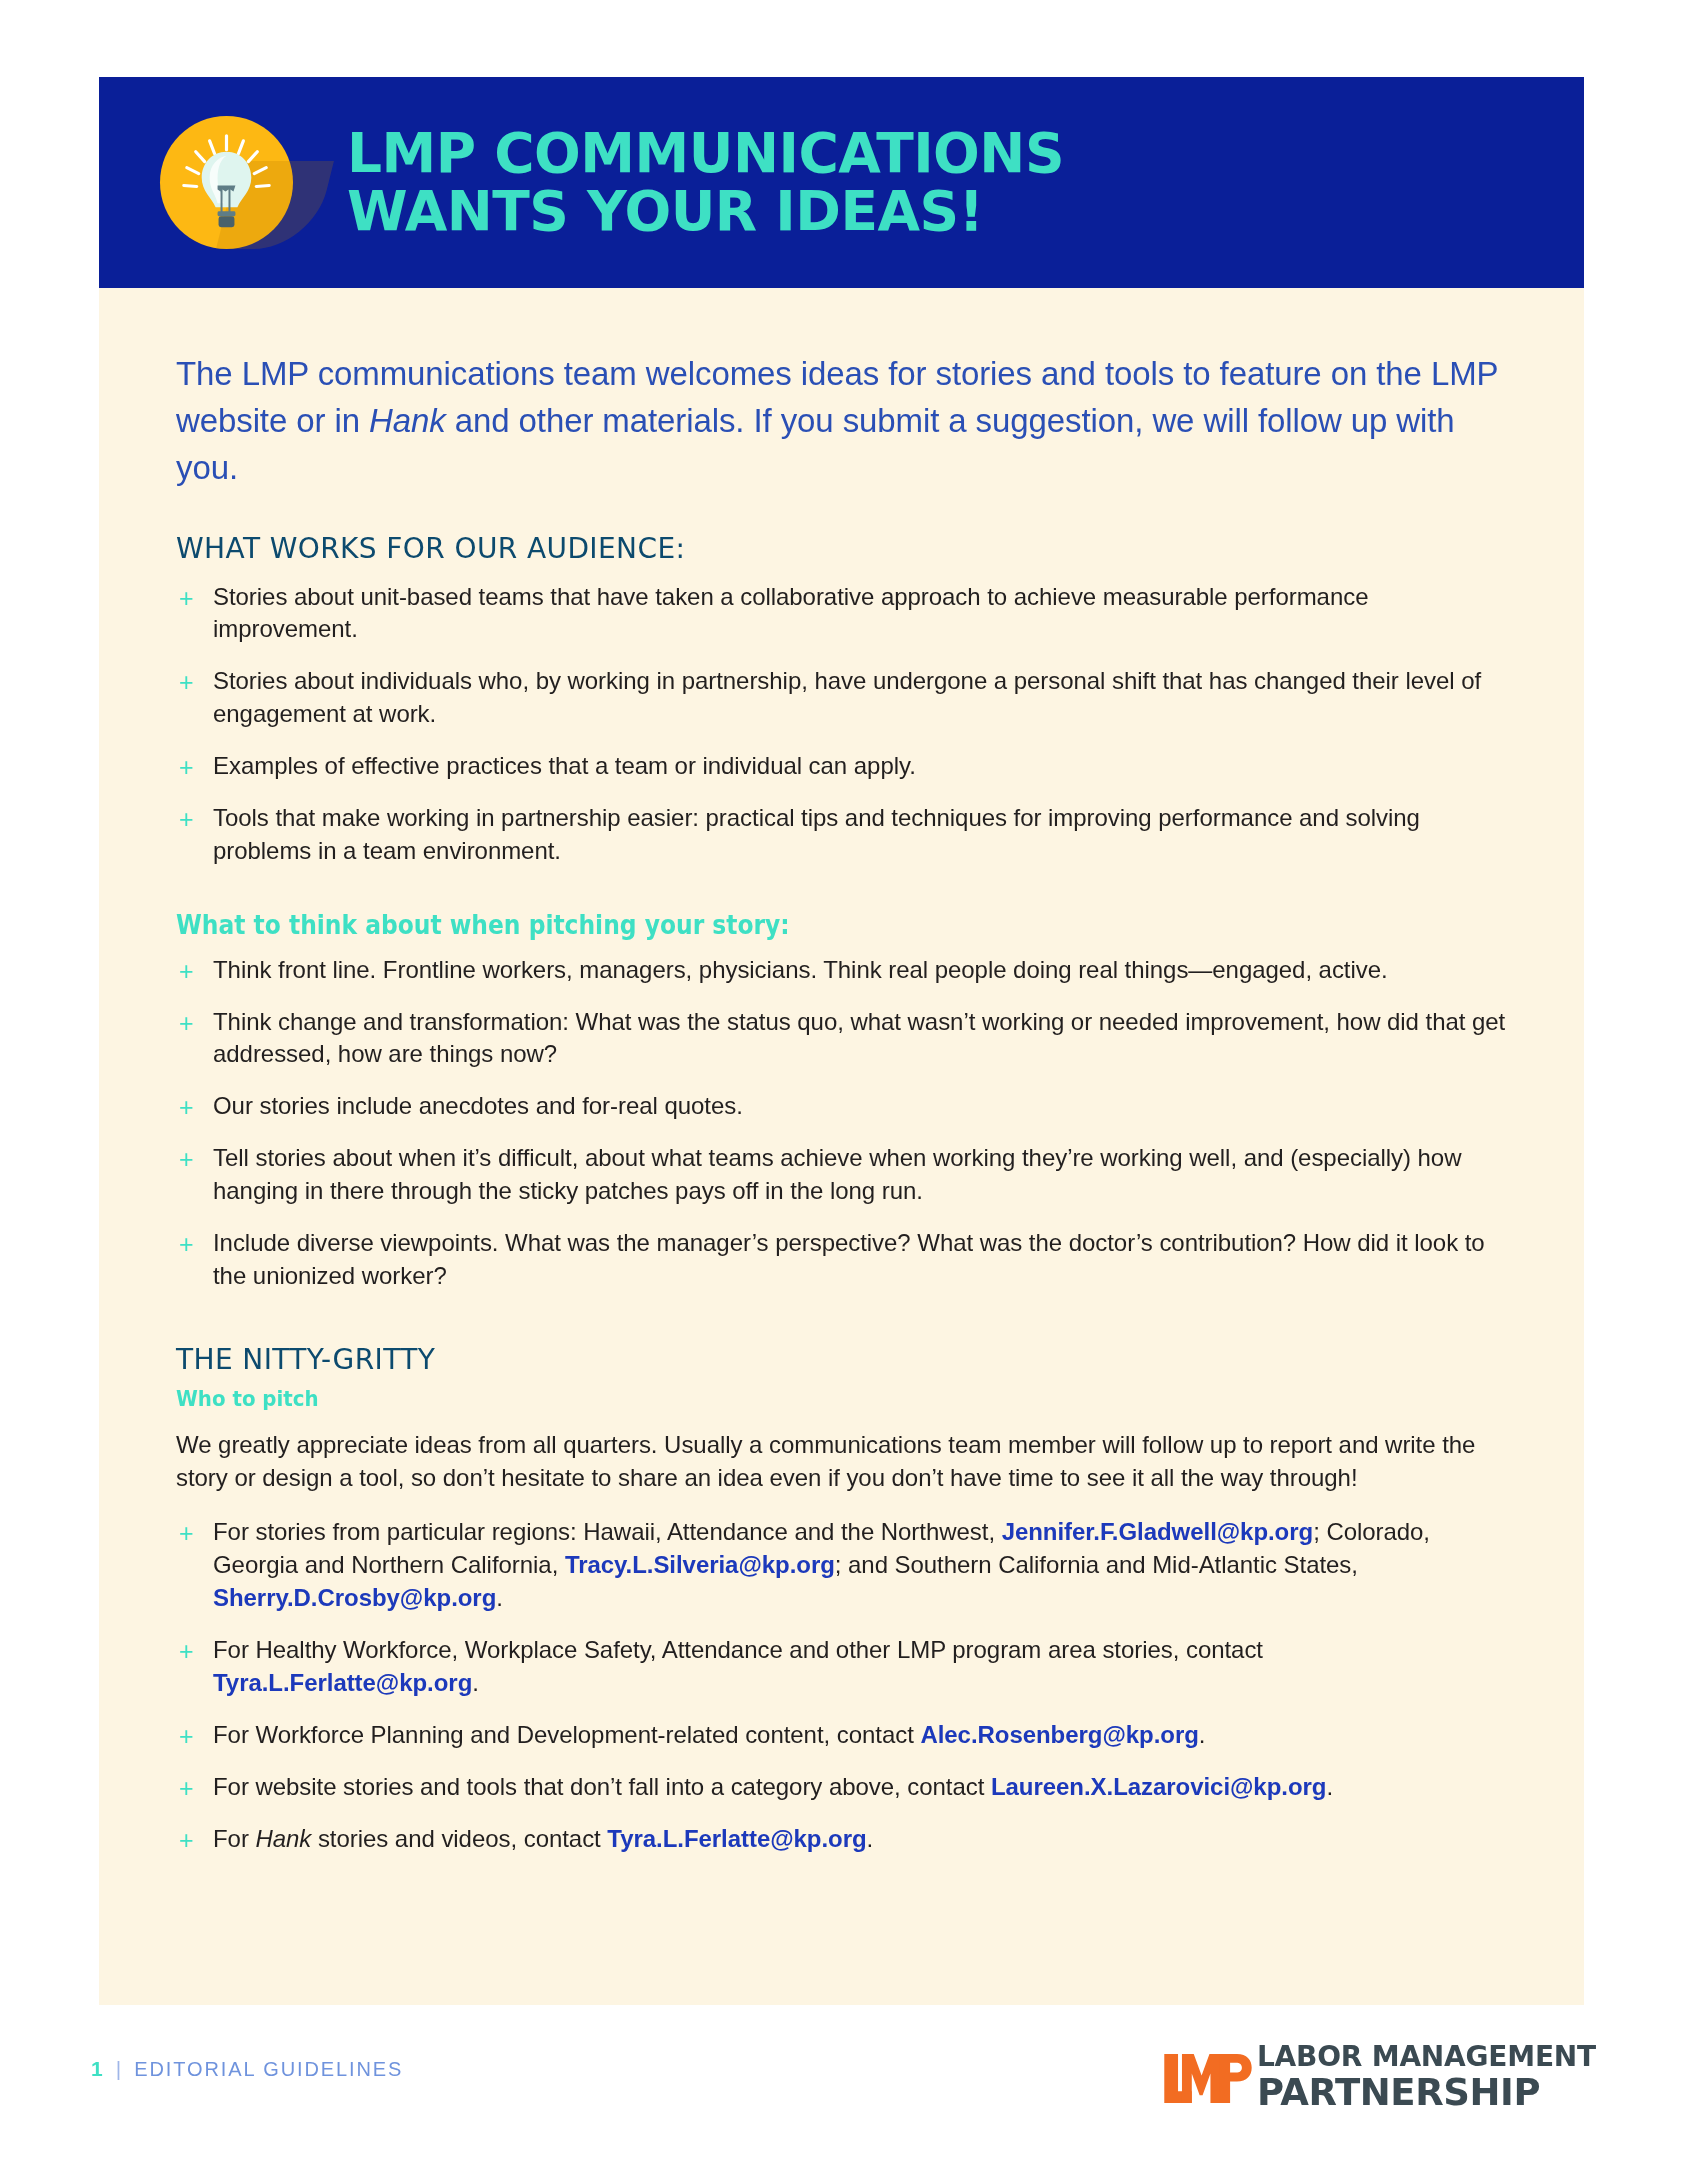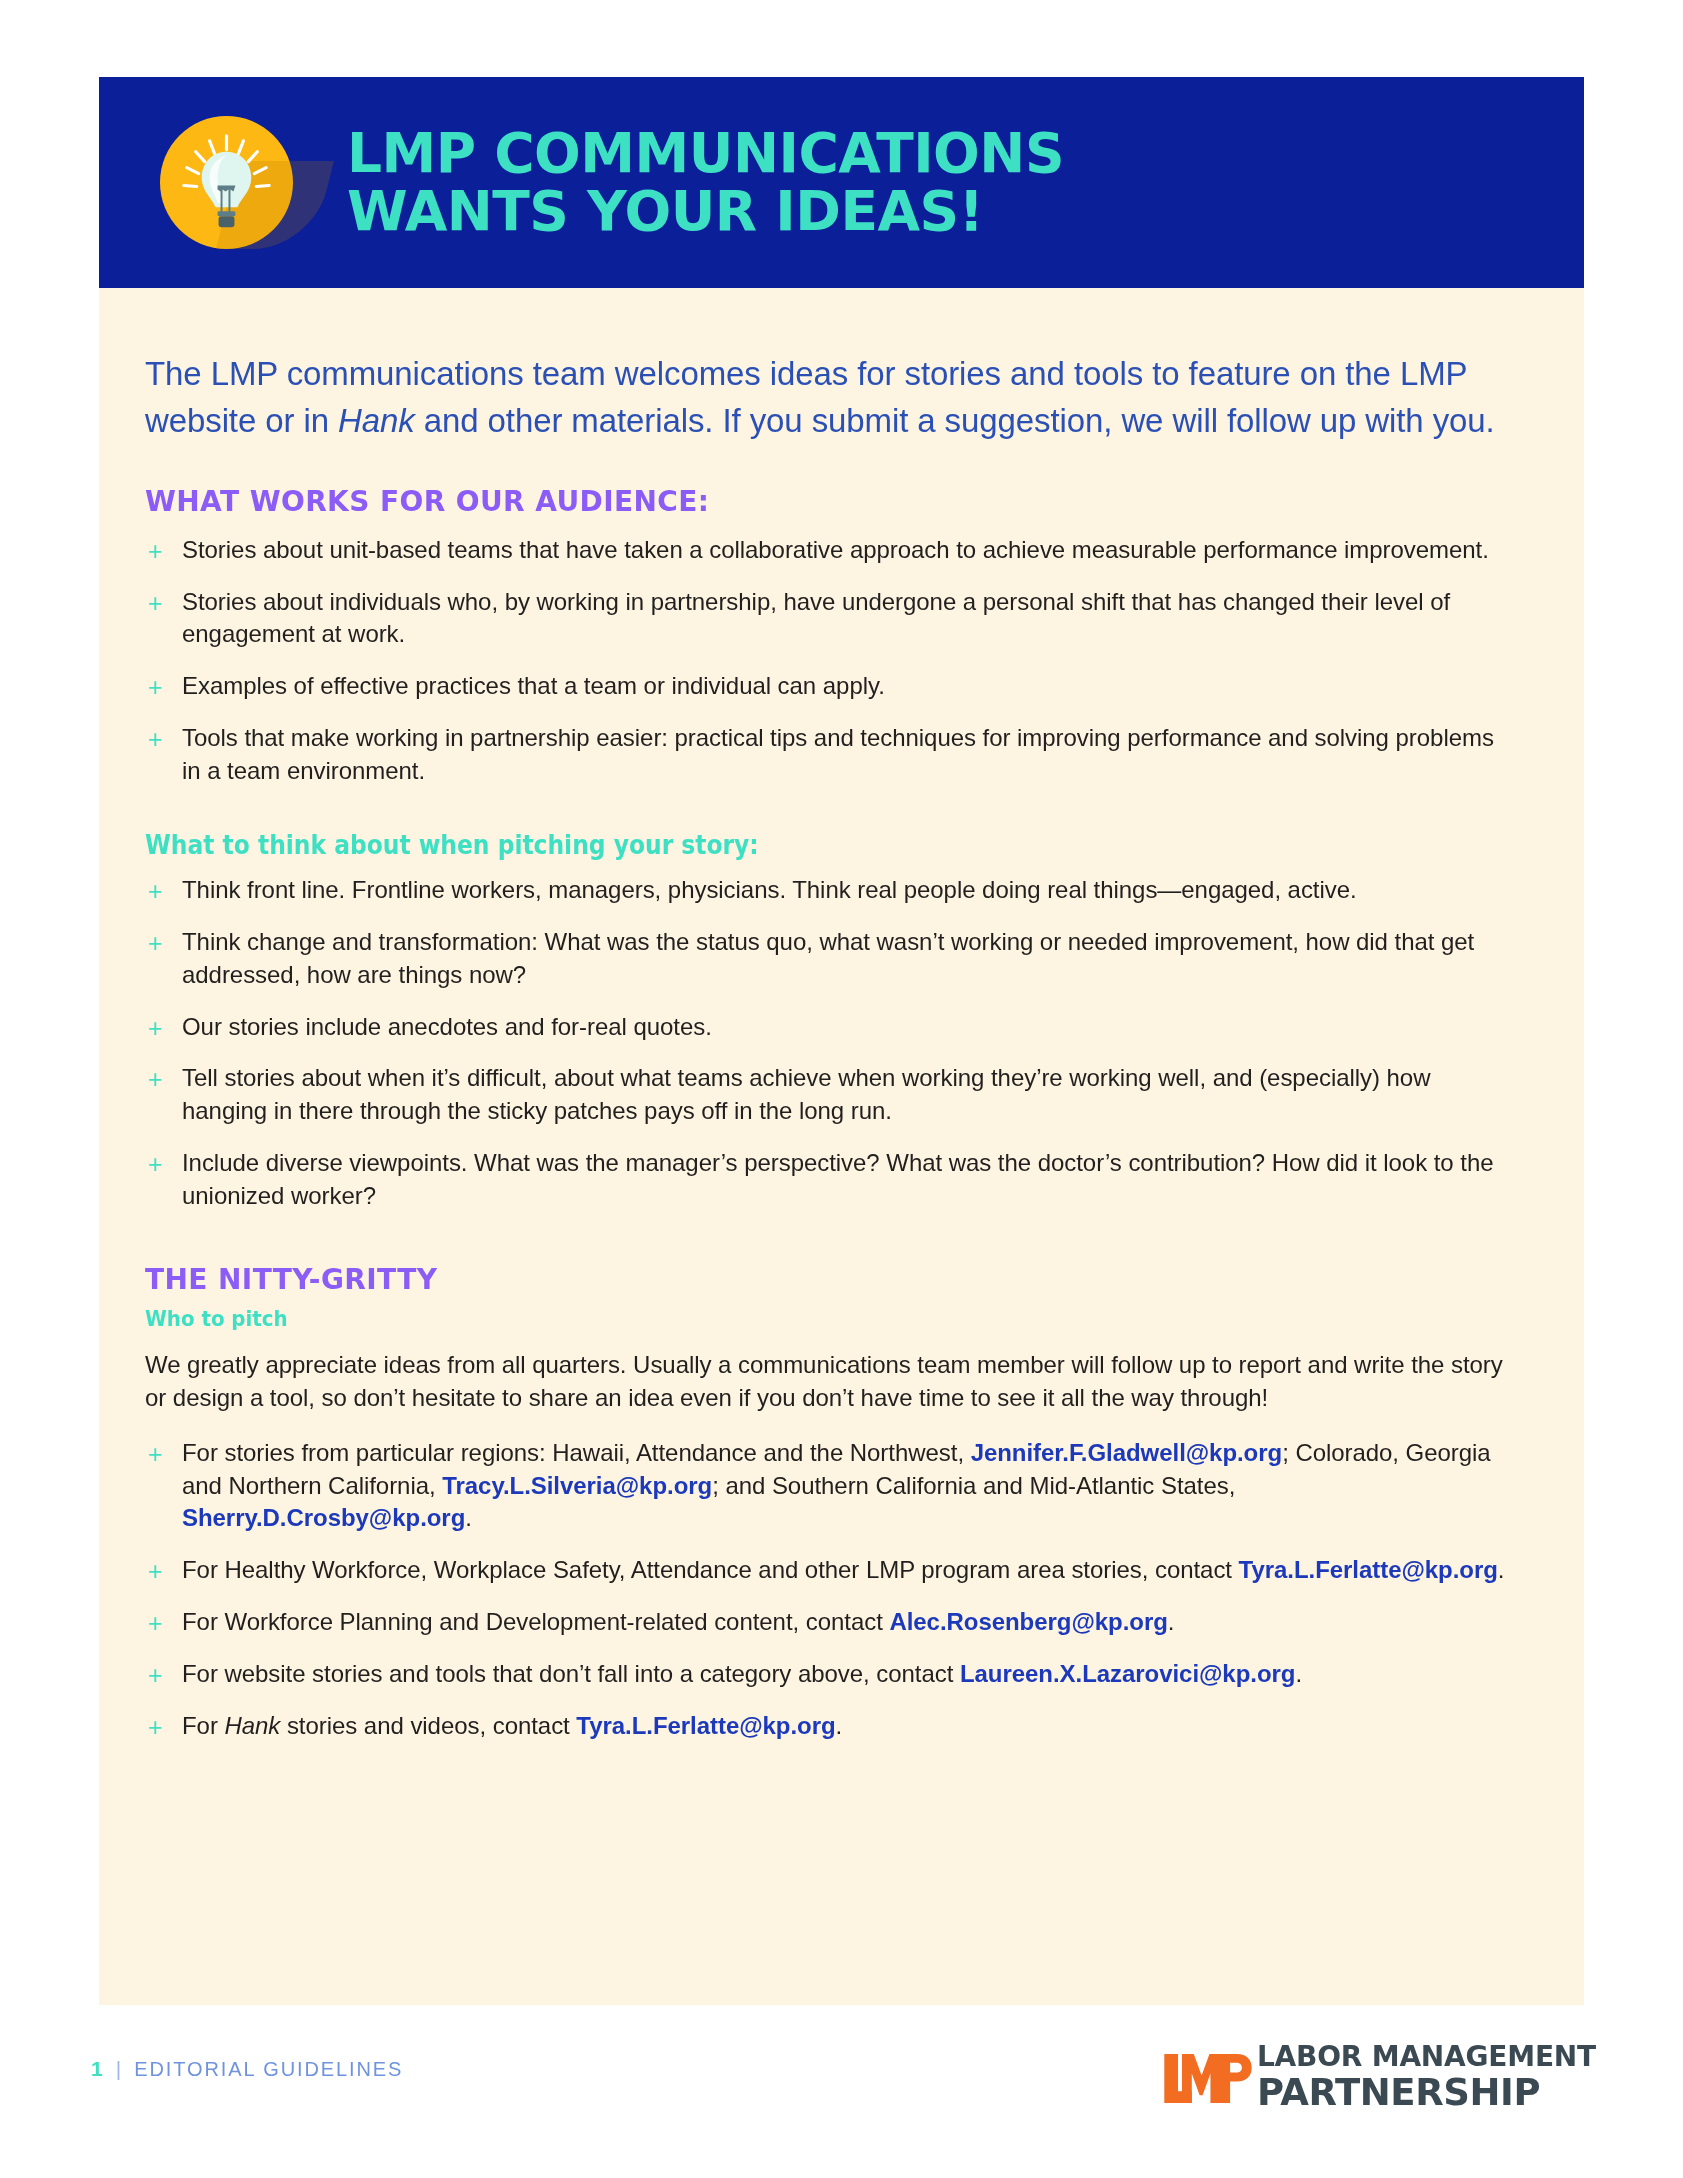--- a/index.html
+++ b/index.html
@@ -78,38 +78,38 @@
 
   
   .body-panel {
     position: absolute;
     left: 99px;
     top: 288px;
     width: 1485px;
     height: 1717px;
     background: #fdf5e2;
     box-sizing: border-box;
-    padding: 63px 77px 0 46px;
+    padding: 63px 77px 0 77px;
   }
 
   .intro {
     color: #2a4fb5;
     font-family: "Liberation Sans", sans-serif;
     font-size: 33px;
     line-height: 1.42;
     font-weight: 400;
     margin: 0 0 40px 0;
     letter-spacing: -0.1px;
   }
   .intro em { font-style: italic; }
 
   .h-orange {
-    color: #8b5cf6;
+    color: #0c4a6e;
     font-family: "DejaVu Sans", sans-serif;
-    font-weight: 700;
+    font-weight: 400;
     font-size: 28px;
     letter-spacing: 0.4px;
     text-transform: uppercase;
     margin: 0 0 16px 0;
   }
   .h-orange.spaced { margin-top: 50px; margin-bottom: 10px; }
 
   .h-teal {
     color: #3ee0c4;
     font-family: "DejaVu Sans Condensed", "DejaVu Sans", sans-serif;

